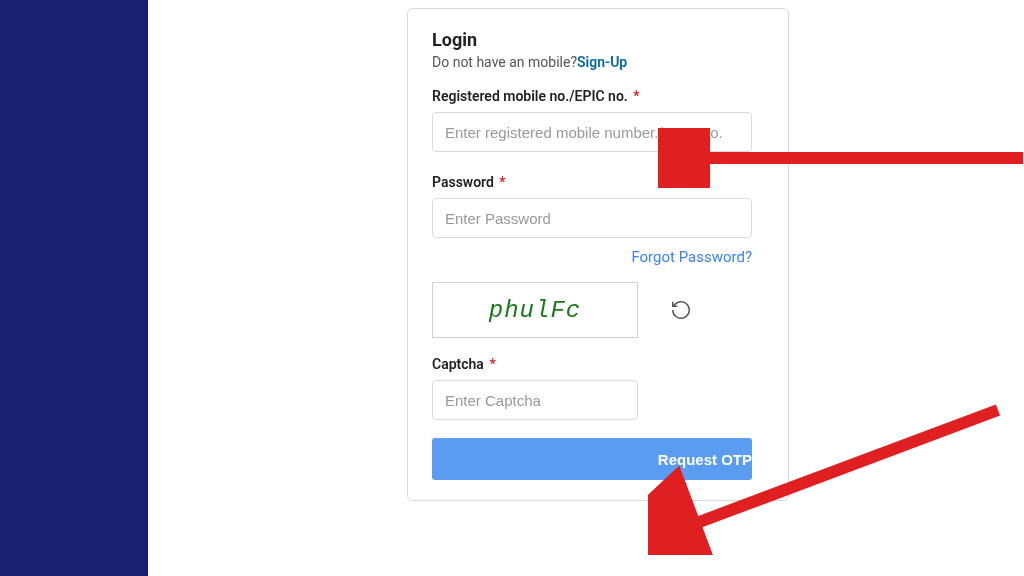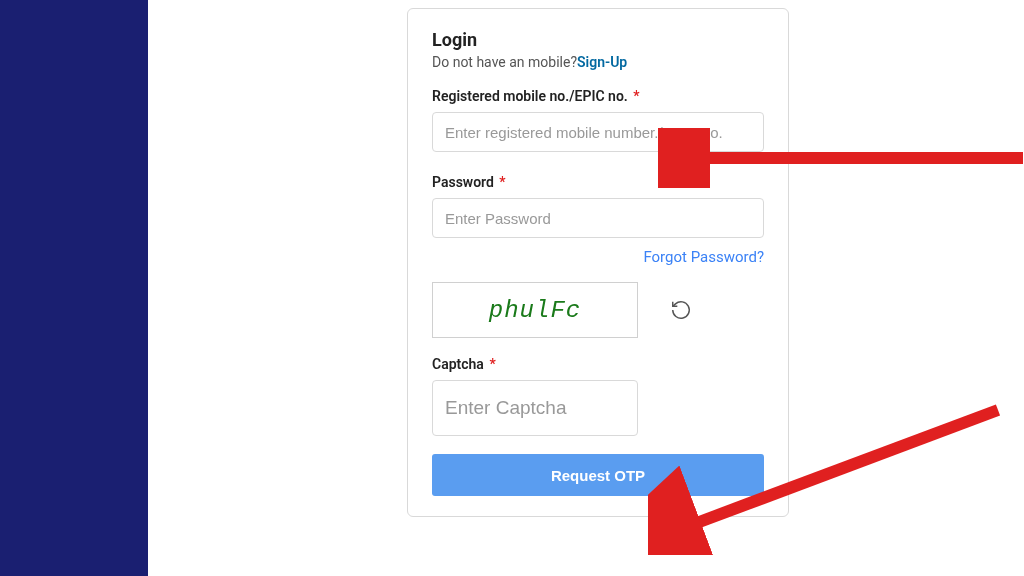--- a/index.html
+++ b/index.html
@@ -19,21 +19,21 @@
       height: 576px;
       background: #1a1f71;
     }
     .login-card {
       position: absolute;
       left: 407px;
       top: 8px;
       width: 382px;
       border: 1px solid #d9d9d9;
       border-radius: 6px;
-      padding: 20px 24px 20px 24px;
+      padding: 20px 36px 20px 24px;
       background: #fff;
     }
     .login-title {
       font-size: 18px;
       font-weight: 700;
       color: #222;
       margin-bottom: 4px;
     }
     .signup-row {
       font-size: 14px;
@@ -97,39 +97,40 @@
       letter-spacing: 1px;
       font-style: italic;
     }
     .refresh-icon {
       width: 22px;
       height: 22px;
       cursor: pointer;
     }
     .captcha-input {
       width: 206px;
-      height: 56px;
+      height: 40px;
       border: 1px solid #d9d9d9;
       border-radius: 4px;
       padding: 0 12px;
-      font-size: 19px;
+      font-size: 15px;
       color: #333;
       margin-bottom: 18px;
     }
     .captcha-input::placeholder { color: #999; }
     .submit-btn {
       width: 100%;
       height: 42px;
       background: #5a9df0;
       color: #fff;
       border: none;
       border-radius: 3px;
       font-size: 15px;
       font-weight: 600;
       cursor: pointer;
+      text-align: right;
     }
     .arrow-svg {
       position: absolute;
       pointer-events: none;
     }
   </style>
 </head>
 <body>
 
 <div class="left-bar"></div>

